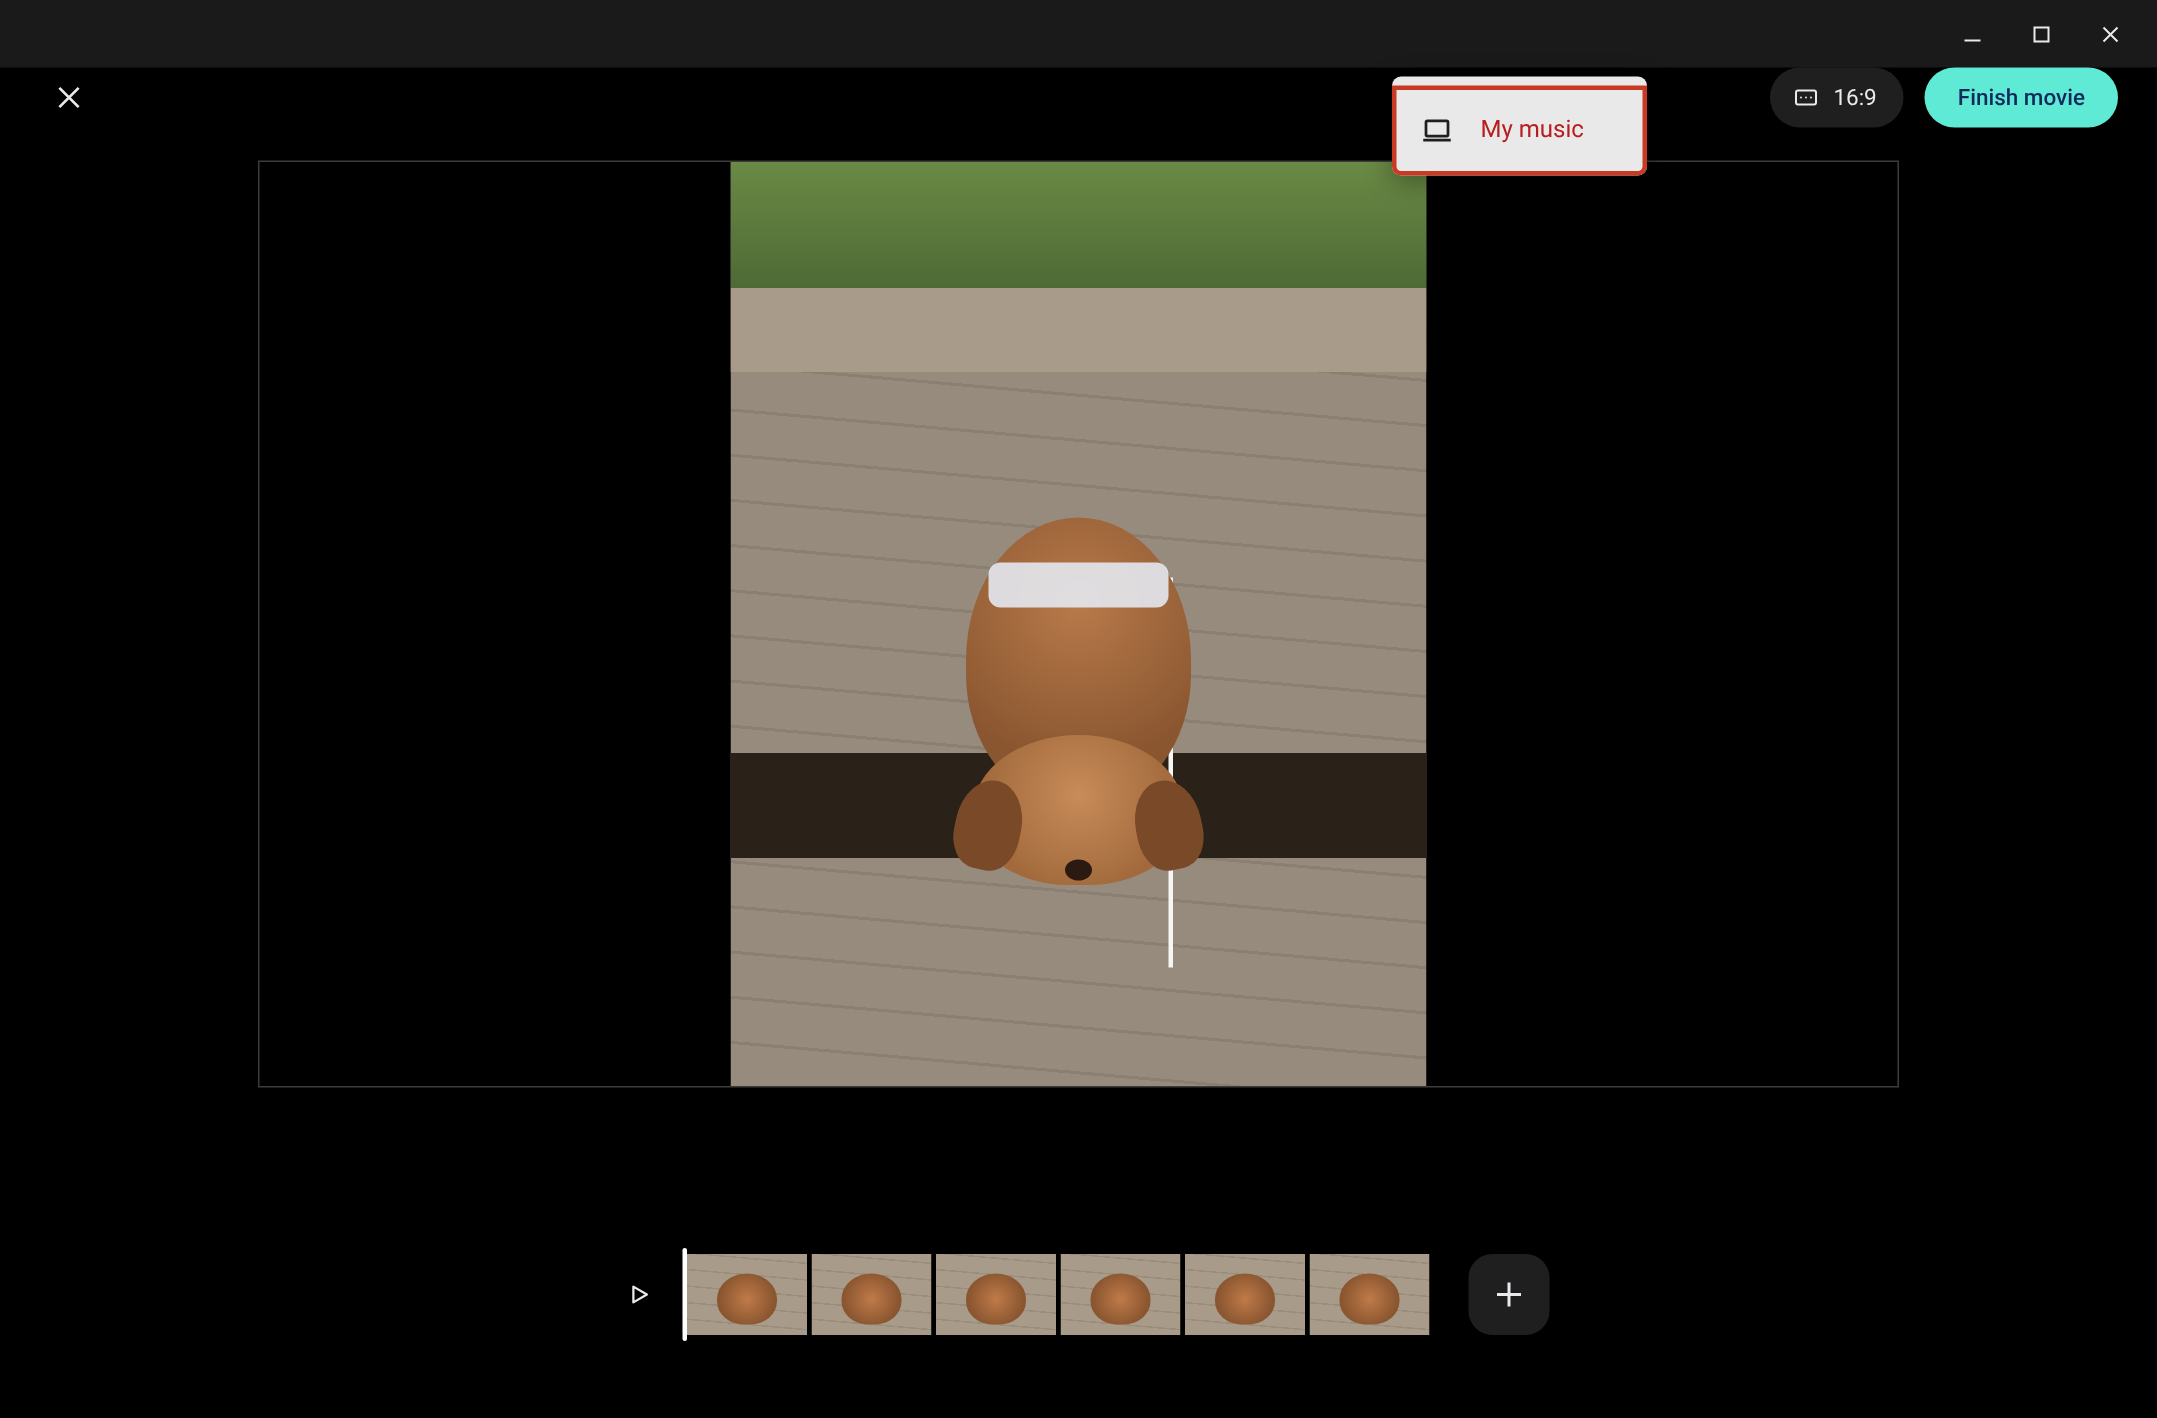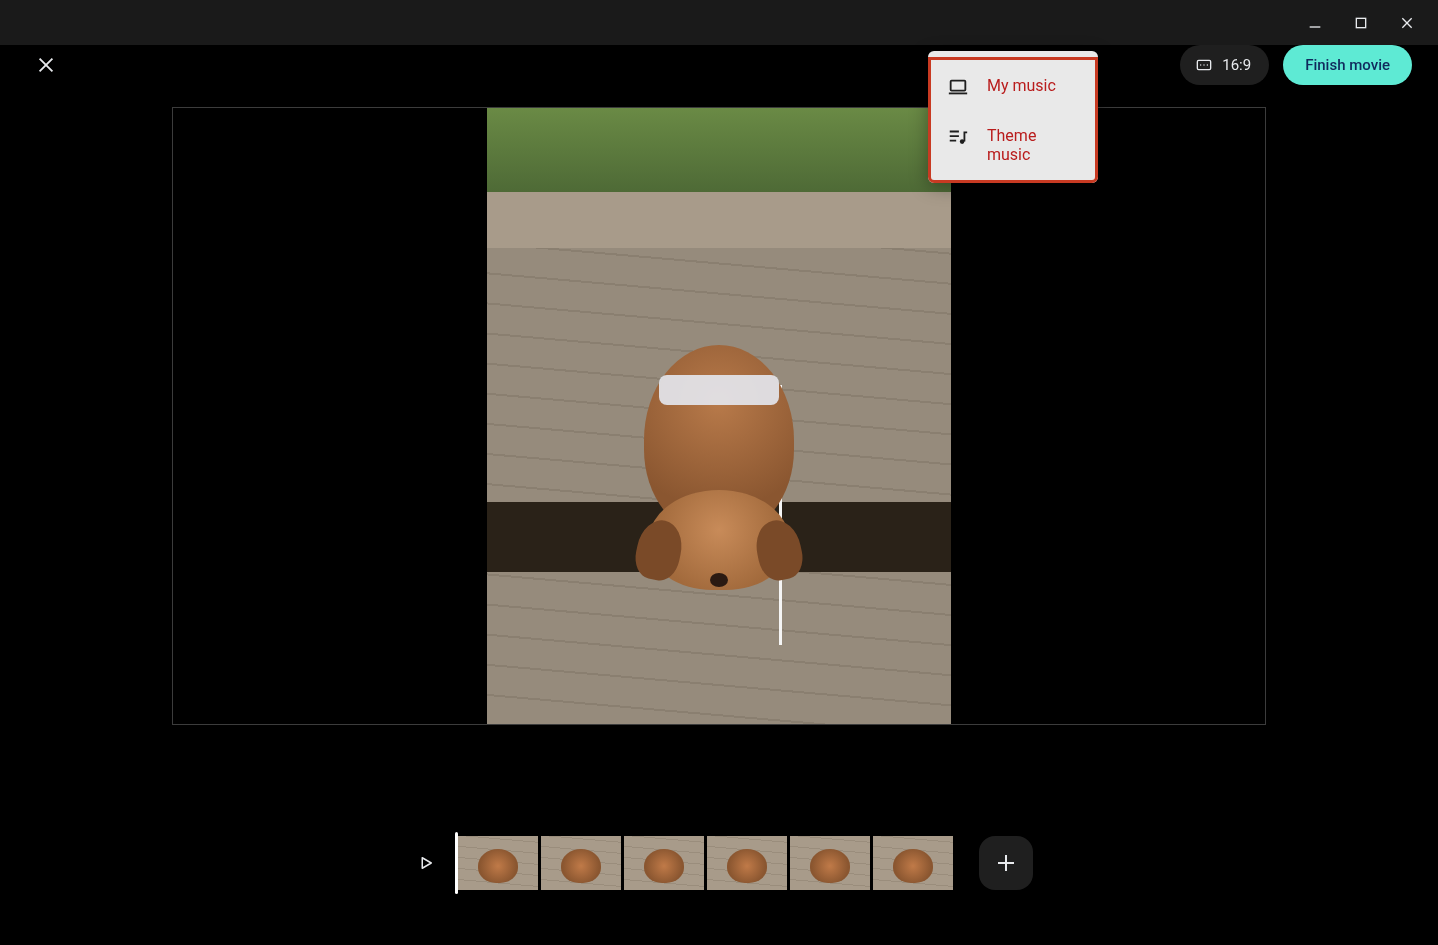--- a/index.html
+++ b/index.html
@@ -124,28 +124,20 @@
 
 <div class="menu">
   <div class="menu-items">
     <div class="menu-item">
       <svg viewBox="0 0 24 24">
         <rect x="4" y="5" width="16" height="11" rx="1" fill="none" stroke="#1f1f1f" stroke-width="2"></rect>
         <path d="M2 19h20" stroke="#1f1f1f" stroke-width="2"></path>
       </svg>
       <span>My music</span>
     </div>
-    <div class="menu-item">
-      <svg viewBox="0 0 24 24">
-        <path d="M3 6h10M3 11h10M3 16h7" stroke="#1f1f1f" stroke-width="2"></path>
-        <circle cx="16.5" cy="17" r="2.5" fill="#1f1f1f"></circle>
-        <path d="M19 17V7h3" stroke="#1f1f1f" stroke-width="2" fill="none"></path>
-      </svg>
-      <span>Theme music</span>
-    </div>
   </div>
 </div>
 
 <div class="timeline">
   <div class="play-btn">
     <svg viewBox="0 0 24 24" width="18" height="18">
         <path d="M7 5v14l12-7z" fill="none" stroke="currentColor" stroke-width="2" stroke-linejoin="round"></path>
       </svg>
   </div>
   <div class="clips">

